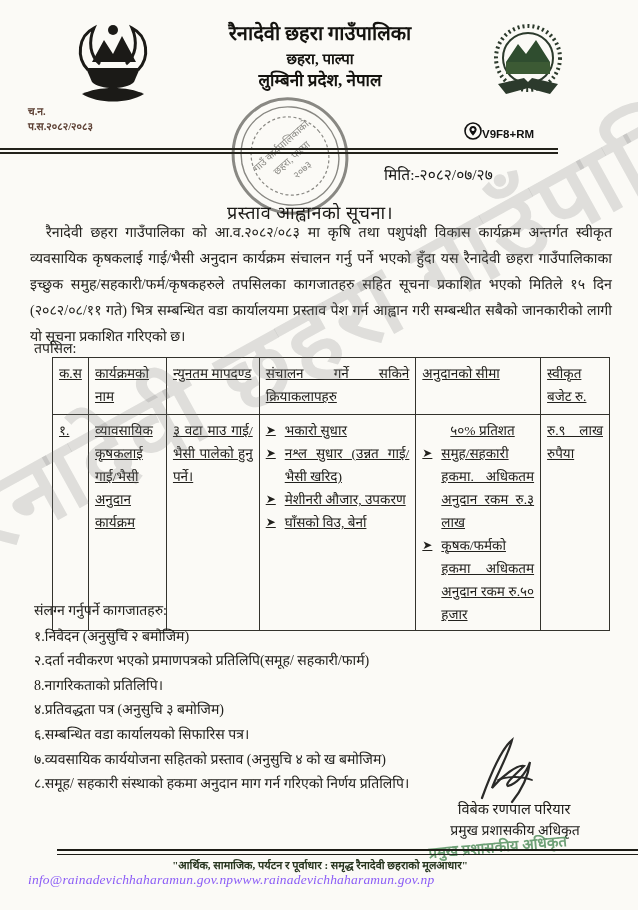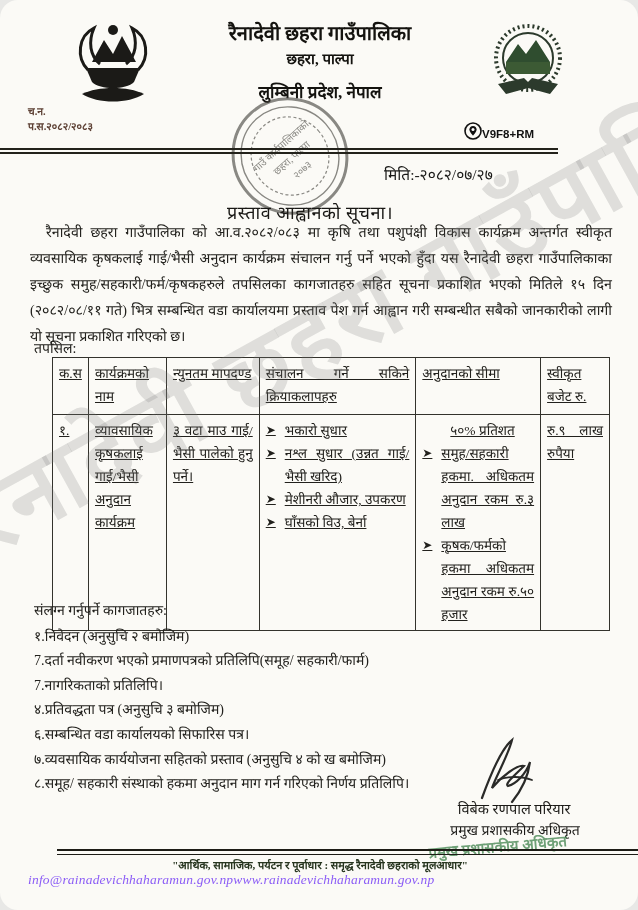--- a/index.html
+++ b/index.html
@@ -1,30 +1,29 @@
 <!DOCTYPE html>
 <html><head>
 <meta charset="utf-8">
 <style>
   html,body{margin:0;padding:0;background:#e8e8e6;}
   .page{
     position:relative;width:638px;height:910px;margin:0 auto;
     background:#fbfaf6;overflow:hidden;
     font-family:"Liberation Serif","DejaVu Serif",serif;
     color:#1e1d1a;
-    border-radius:18px;
   }
   
   .logo-left{position:absolute;left:74px;top:16px;width:78px;height:92px;}
   .logo-right{position:absolute;left:490px;top:22px;width:76px;height:84px;}
   .header-text{position:absolute;left:158px;top:22px;width:324px;text-align:center;line-height:1.18;}
   .ht1{font-size:20px;font-weight:bold;color:#14130f;}
   .ht2{font-size:20px;font-weight:bold;color:#14130f;margin-top:3px;}
   .ht3{font-size:15px;font-weight:bold;color:#14130f;margin-top:5px;}
-  .ht4{font-size:17px;font-weight:bold;color:#14130f;margin-top:15px;}
+  .ht4{font-size:17px;font-weight:bold;color:#14130f;margin-top:3px;}
   .refno{position:absolute;left:28px;top:104px;font-size:10.5px;font-weight:bold;color:#5d4034;line-height:1.45;}
   .pluscode{position:absolute;left:464px;top:122px;display:flex;align-items:flex-end;}
   .pluscode .txt{font-family:"Liberation Sans","DejaVu Sans",sans-serif;font-size:11.5px;font-weight:bold;color:#111;}
   .rule-top{position:absolute;left:0;top:148px;width:558px;height:6px;
     border-top:2.5px solid #23221b;border-bottom:2px solid #23221b;box-sizing:border-box;}
   .stamp-top{position:absolute;left:222px;top:86px;width:136px;height:140px;
     transform:rotate(-42deg);opacity:.62;pointer-events:none;}
   .date-line{position:absolute;right:14px;top:163px;width:240px;font-size:15.5px;color:#191917;}
   
   .notice-title{position:absolute;left:90px;top:200px;width:440px;text-align:center;font-size:18px;color:#191815;letter-spacing:.5px;}
@@ -180,22 +179,22 @@
             </div>
         </td>
         <td style="text-align:justify">रु.९ लाख रुपैया</td>
       </tr>
     </tbody>
   </table>
 
   <div class="attach">
     <div class="hd">संलग्न गर्नुपर्ने कागजातहरु:</div>
     <div>१.निवेदन (अनुसुचि २ बमोजिम)</div>
-    <div>7.दर्ता नवीकरण भएको प्रमाणपत्रको प्रतिलिपि(समूह/ सहकारी/फार्म)</div>
-    <div>7.नागरिकताको प्रतिलिपि।</div>
+    <div>२.दर्ता नवीकरण भएको प्रमाणपत्रको प्रतिलिपि(समूह/ सहकारी/फार्म)</div>
+    <div>8.नागरिकताको प्रतिलिपि।</div>
     <div>४.प्रतिवद्धता पत्र (अनुसुचि ३ बमोजिम)</div>
     <div>६.सम्बन्धित वडा कार्यालयको सिफारिस पत्र।</div>
     <div>७.व्यवसायिक कार्ययोजना सहितको प्रस्ताव (अनुसुचि ४ को ख बमोजिम)</div>
     <div>८.समूह/ सहकारी संस्थाको हकमा अनुदान माग गर्न गरिएको निर्णय प्रतिलिपि।</div>
   </div>
 
   <svg class="sig-svg" viewBox="0 0 78 70">
     <path d="M14 62 C22 40 34 12 44 4 C40 20 28 40 24 52 C34 40 50 28 56 30 C48 38 36 48 40 50 C48 48 58 38 62 26 C60 42 52 56 44 66" fill="none" stroke="#2a2a28" stroke-width="2.2" stroke-linecap="round"></path>
     <path d="M30 44 C40 40 54 40 64 44" fill="none" stroke="#2a2a28" stroke-width="1.8" stroke-linecap="round"></path>
   </svg>

